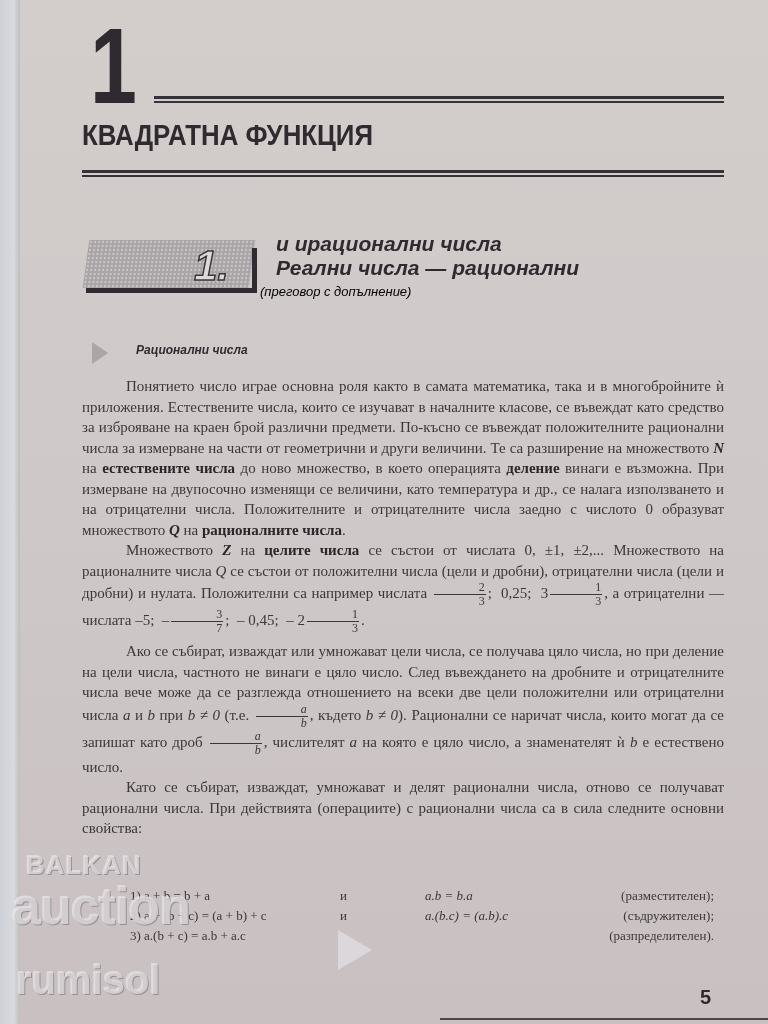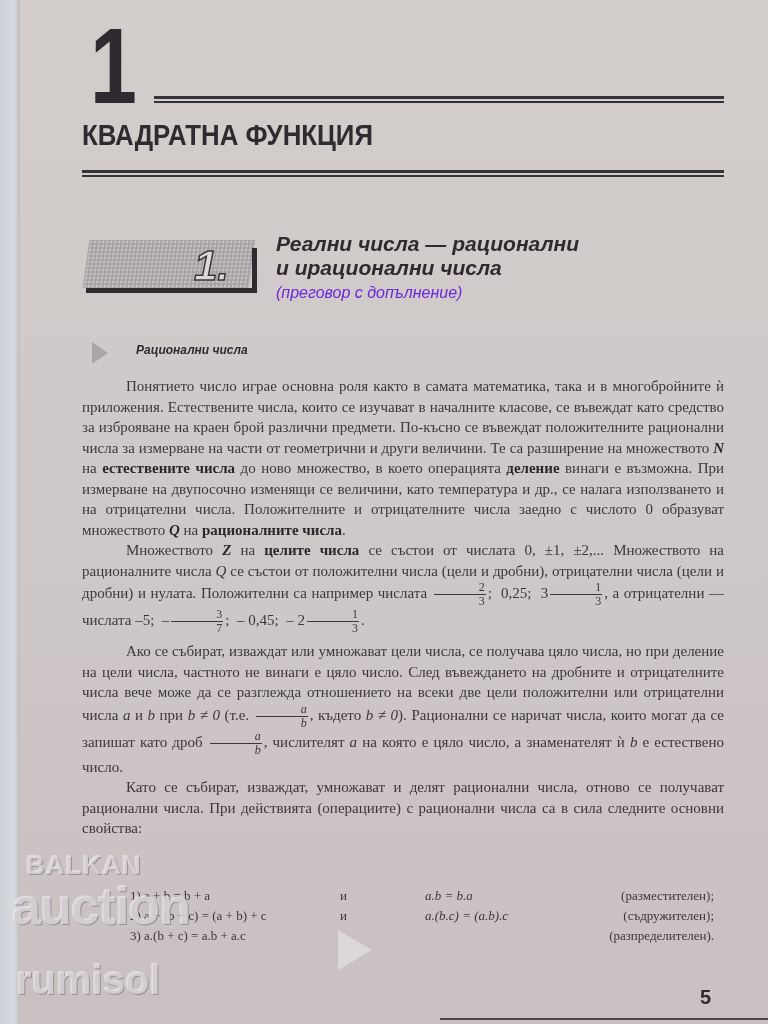--- a/index.html
+++ b/index.html
@@ -59,23 +59,23 @@
     font-family: "Liberation Sans", sans-serif; font-weight: bold; font-style: italic;
     font-size: 42px; color: #dcd8da;
     -webkit-text-stroke: 1.5px #3a363b;
   }
   .section-title {
     position: absolute; left: 276px; top: 232px;
     font-family: "Liberation Sans", sans-serif; font-style: italic; font-weight: bold;
     font-size: 21px; line-height: 24px; color: #2f2a30;
   }
   .section-sub {
-    position: absolute; left: 276px; top: 284px;
+    position: absolute; left: 260px; top: 284px;
     font-family: "Liberation Sans", sans-serif; font-style: italic;
-    font-size: 16px; color: #6d28d9;
+    font-size: 13px; color: #000000;
   }
   .subsection-arrow {
     position: absolute; left: 92px; top: 342px; width: 0; height: 0;
     border-top: 11px solid transparent; border-bottom: 11px solid transparent;
     border-left: 16px solid #a9a6a9;
   }
   .subsection-title {
     position: absolute; left: 128px; top: 343px;
     font-family: "Liberation Sans", sans-serif; font-style: italic; font-weight: bold;
     font-size: 12px; color: #2f2a30; margin-left: 8px;
@@ -138,22 +138,22 @@
 <div class="rule-double rule-mid"></div>
 
 <div class="section-badge">
   <div class="bg"></div>
   <div class="shadow-r"></div>
   <div class="shadow-b"></div>
   <div class="num">1.</div>
 </div>
 
 <div class="section-title">
+  <div>и ирационални числа</div>
   <div>Реални числа — рационални</div>
-  <div>и ирационални числа</div>
 </div>
 <div class="section-sub">(преговор с допълнение)</div>
 
 <div class="subsection-arrow"></div>
 <div class="subsection-title">Рационални числа</div>
 
 <div class="body">
   <p><span>Понятието число играе основна роля както в самата математика, така и в многобройните ѝ приложения. Естествените числа, които се изучават в началните класове, се въвеждат като средство за изброяване на краен брой различни предмети. По-късно се въвеждат положителните рационални числа за измерване на части от геометрични и други величини. Те са разширение на множеството </span><b><i>N</i></b><span> на </span><b>естествените числа</b><span> до ново множество, в което операцията </span><b>деление</b><span> винаги е възможна. При измерване на двупосочно изменящи се величини, като температура и др., се налага използването и на отрицателни числа. Положителните и отрицателните числа заедно с числото 0 образуват множеството </span><b><i>Q</i></b><span> на </span><b>рационалните числа</b><span>.</span></p>
 
   <p><span>Множеството </span><b><i>Z</i></b><span> на </span><b>целите числа</b><span> се състои от числата 0, ±1, ±2,... Множеството на рационалните числа </span><i>Q</i><span> се състои от положителни числа (цели и дробни), отрицателни числа (цели и дробни) и нулата. Положителни са например числата </span><span class="frac">

